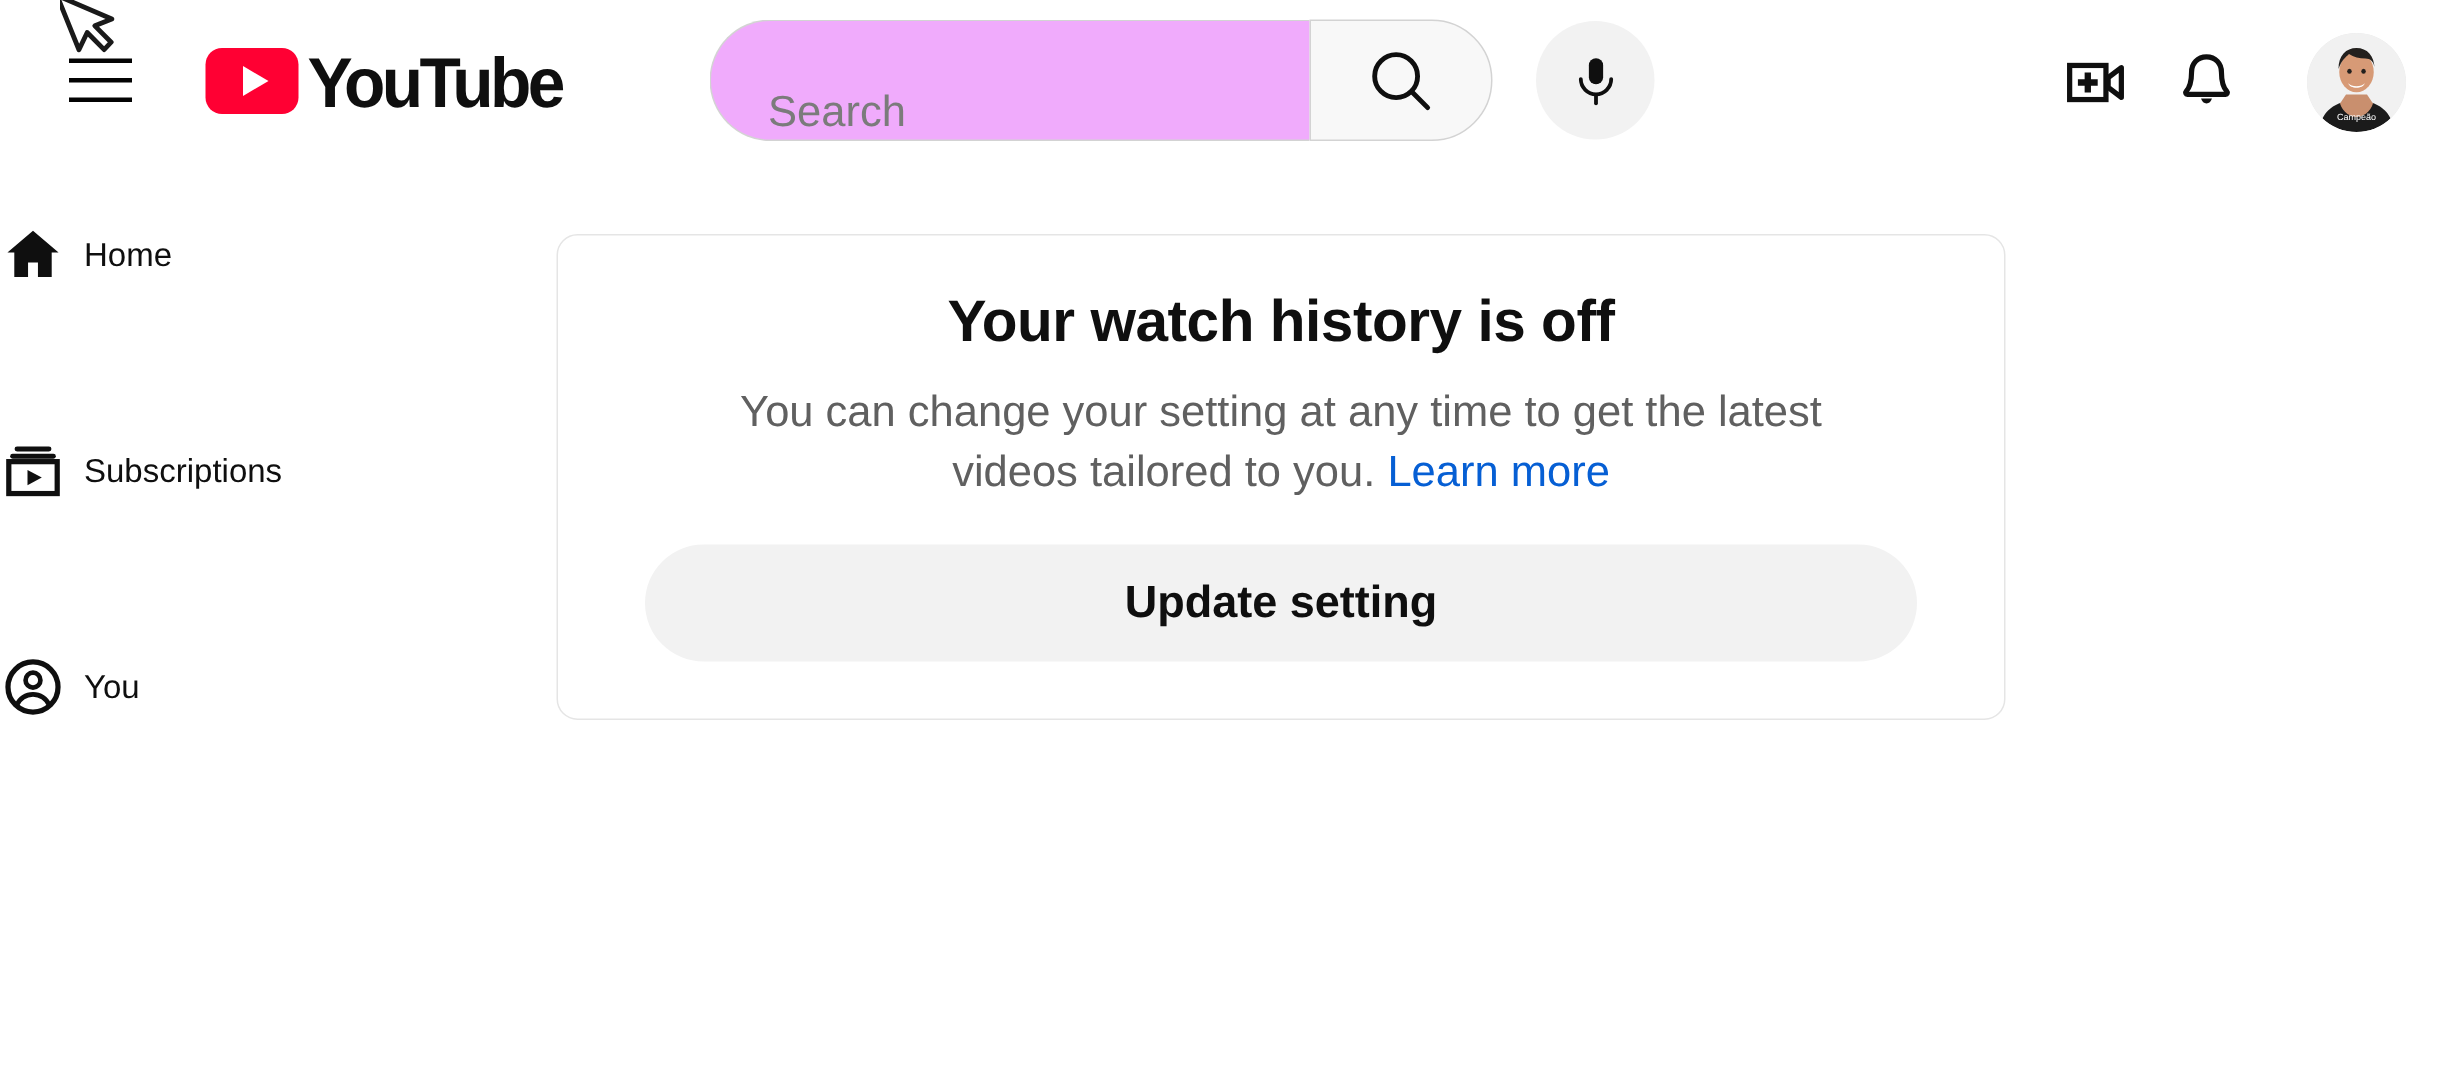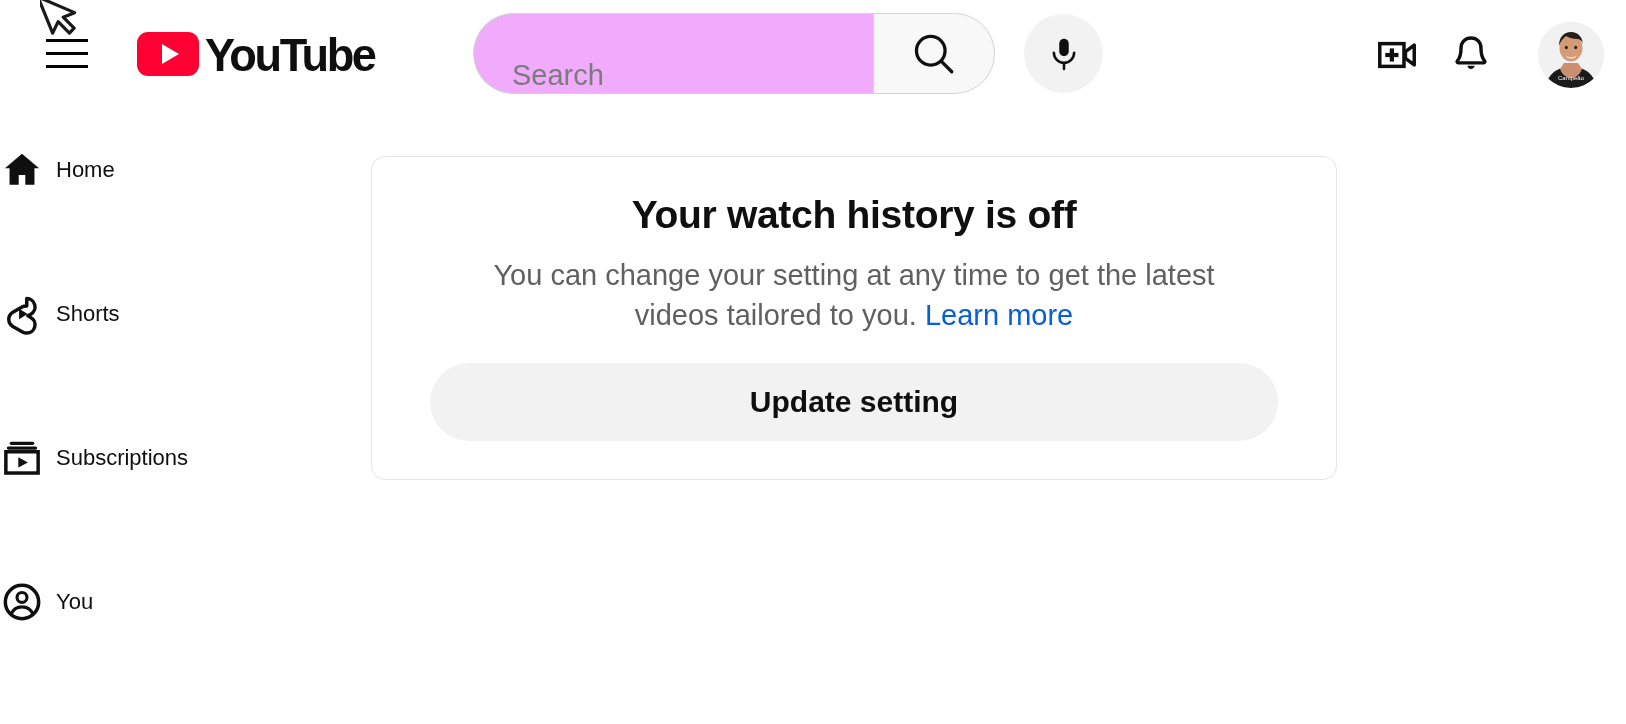--- a/index.html
+++ b/index.html
@@ -351,29 +351,20 @@
 
   <div class="side-item">
     <div class="ico">
       <svg width="44" height="44" viewBox="0 0 24 24">
         <path d="M12 3.2 2.7 11.1h2.5V20h5.0v-5.3h3.6V20h5.0v-8.9h2.5z" fill="#0f0f0f"></path>
       </svg>
     </div>
     <div class="lbl">Home</div>
   </div>
 
-  <div class="side-item">
-    <div class="ico">
-      <svg width="44" height="44" viewBox="0 0 24 24">
-        <path d="M14.6 3.6a4.55 4.55 0 0 1 2.2 8.5l-1.6.9 1.6.9a4.55 4.55 0 0 1-2.2 8.5 4.6 4.6 0 0 1-2.3-.6l-5.3-3a4.55 4.55 0 0 1 0-7.8l5.3-3a4.6 4.6 0 0 1 2.3-.4z" fill="none" stroke="#0f0f0f" stroke-width="1.9" stroke-linejoin="round"></path>
-        <path d="M10.4 9.2 15.1 12 10.4 14.8z" fill="#0f0f0f"></path>
-      </svg>
-    </div>
-    <div class="lbl">Shorts</div>
-  </div>
 
   <div class="side-item">
     <div class="ico">
       <svg width="44" height="44" viewBox="0 0 24 24">
         <line x1="6.2" y1="4.0" x2="17.8" y2="4.0" stroke="#0f0f0f" stroke-width="1.8" stroke-linecap="round"></line>
         <line x1="4.6" y1="6.6" x2="19.4" y2="6.6" stroke="#0f0f0f" stroke-width="1.8" stroke-linecap="round"></line>
         <rect x="3.2" y="8.6" width="17.6" height="11.6" fill="none" stroke="#0f0f0f" stroke-width="1.9"></rect>
         <path d="M10 11.6 15.2 14.4 10 17.2z" fill="#0f0f0f"></path>
       </svg>
     </div>

